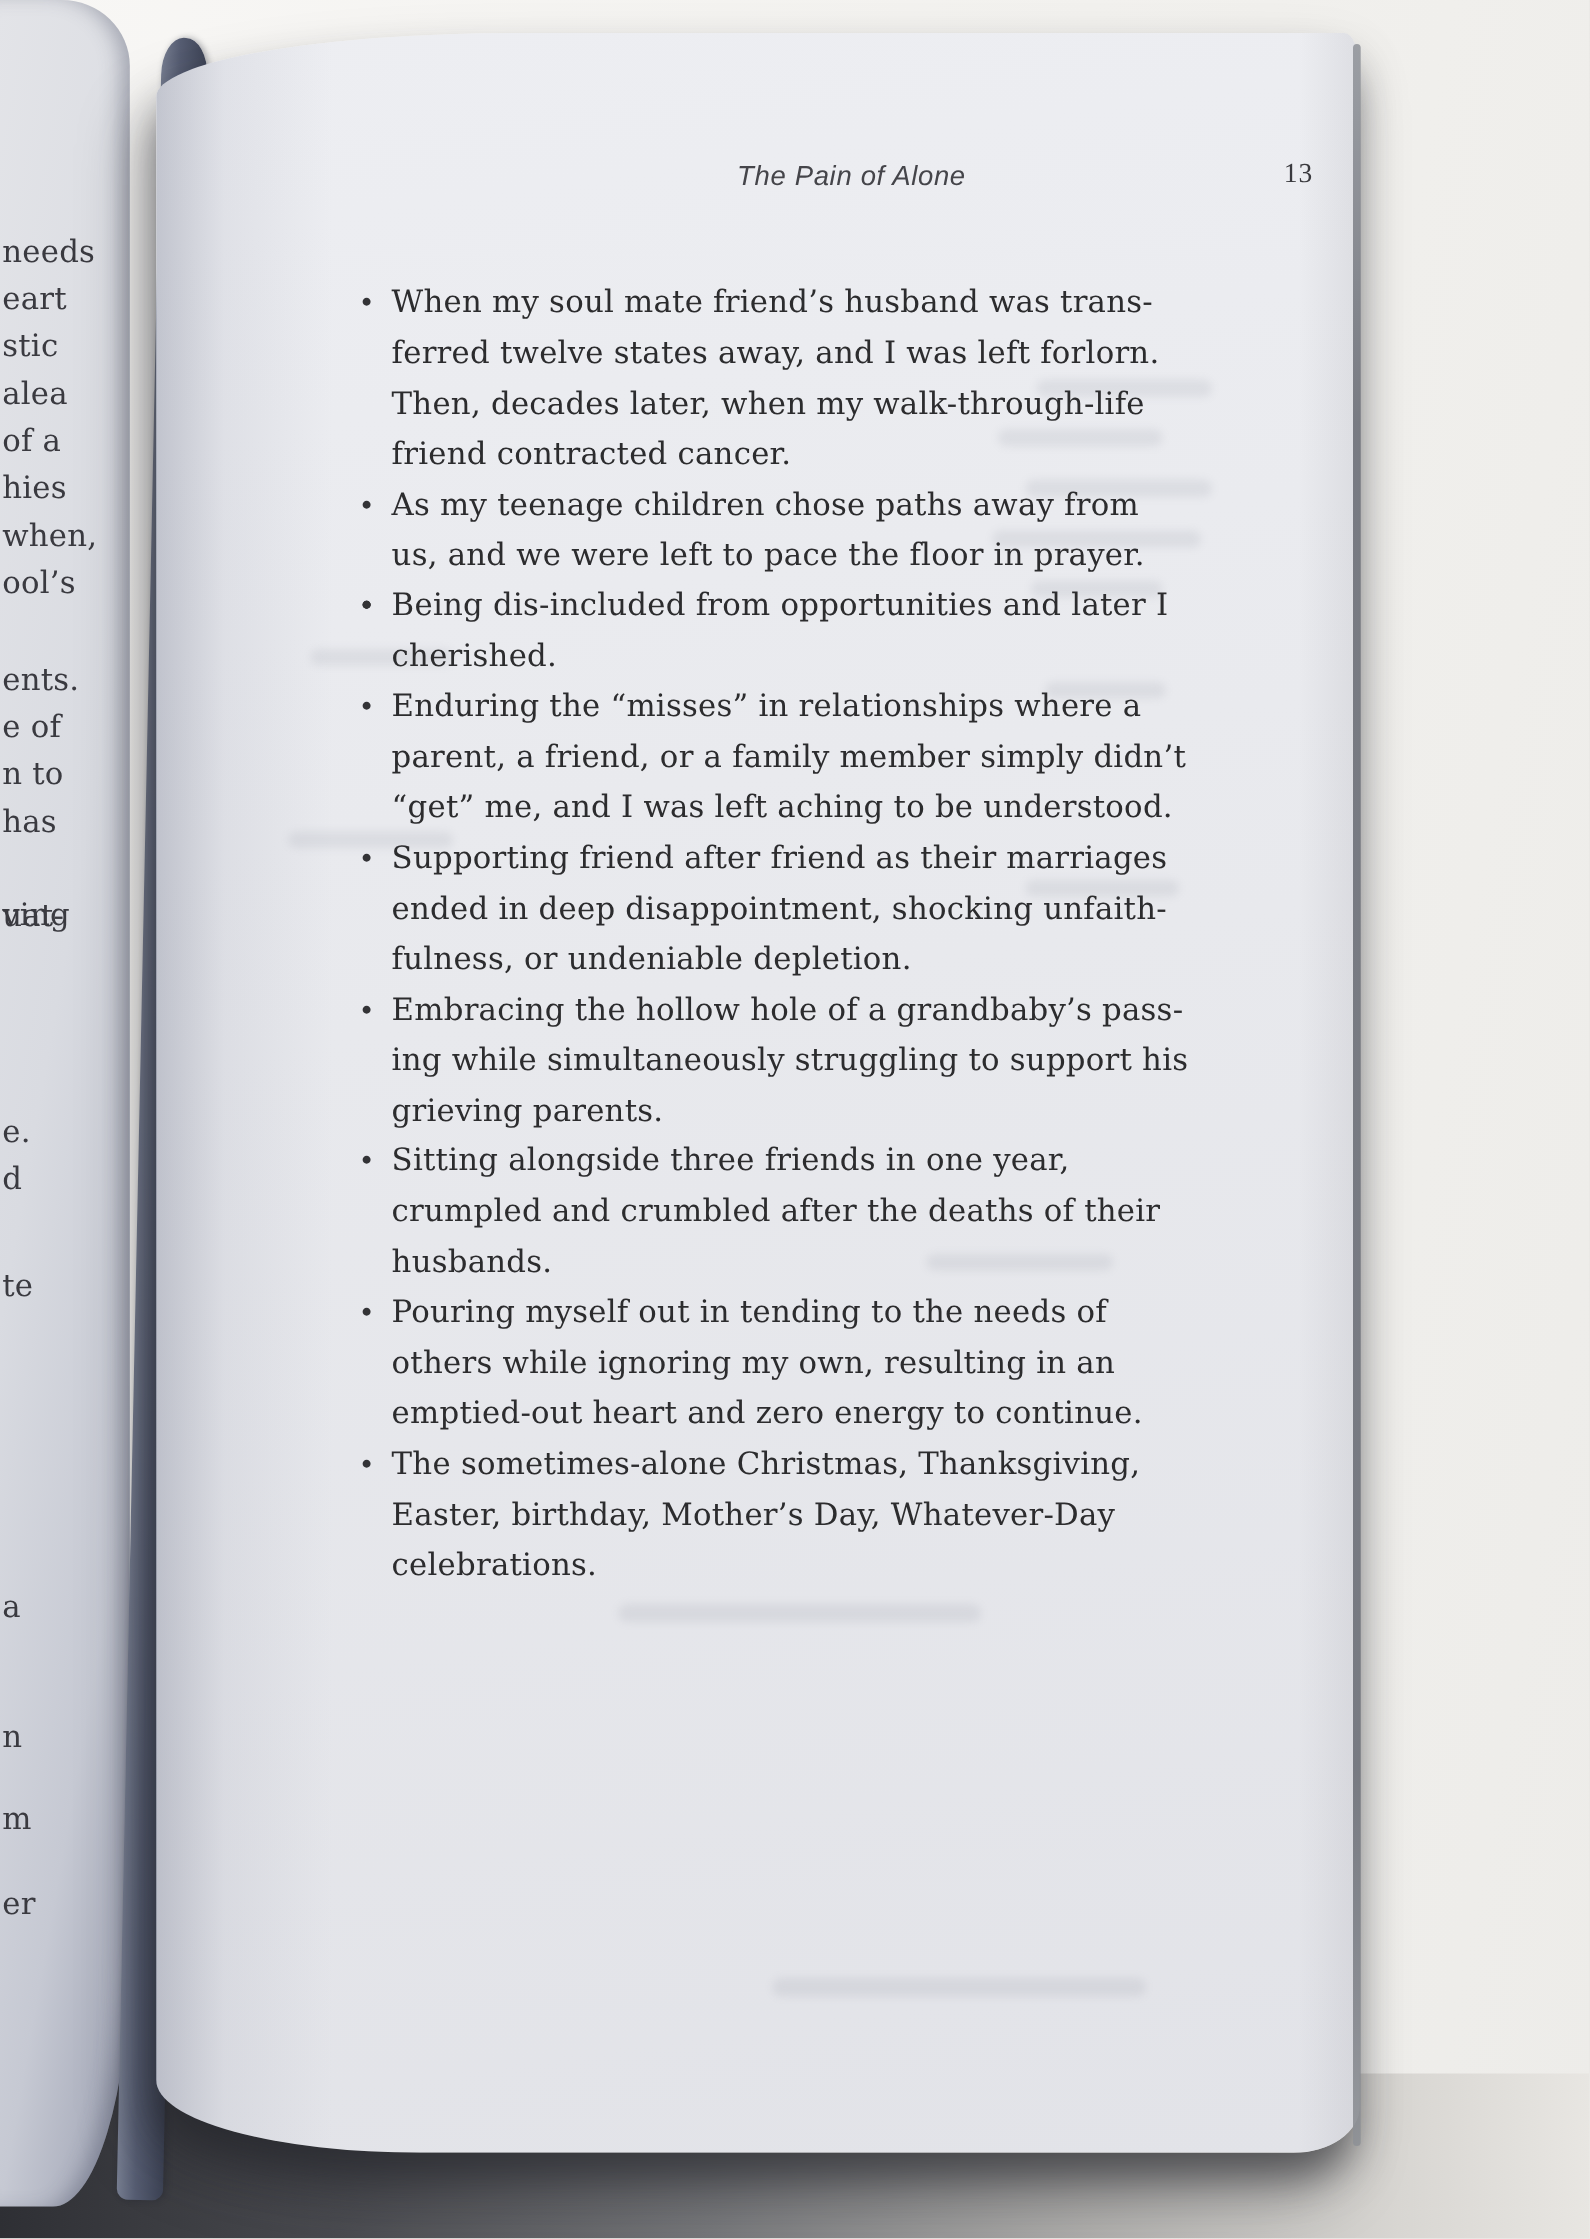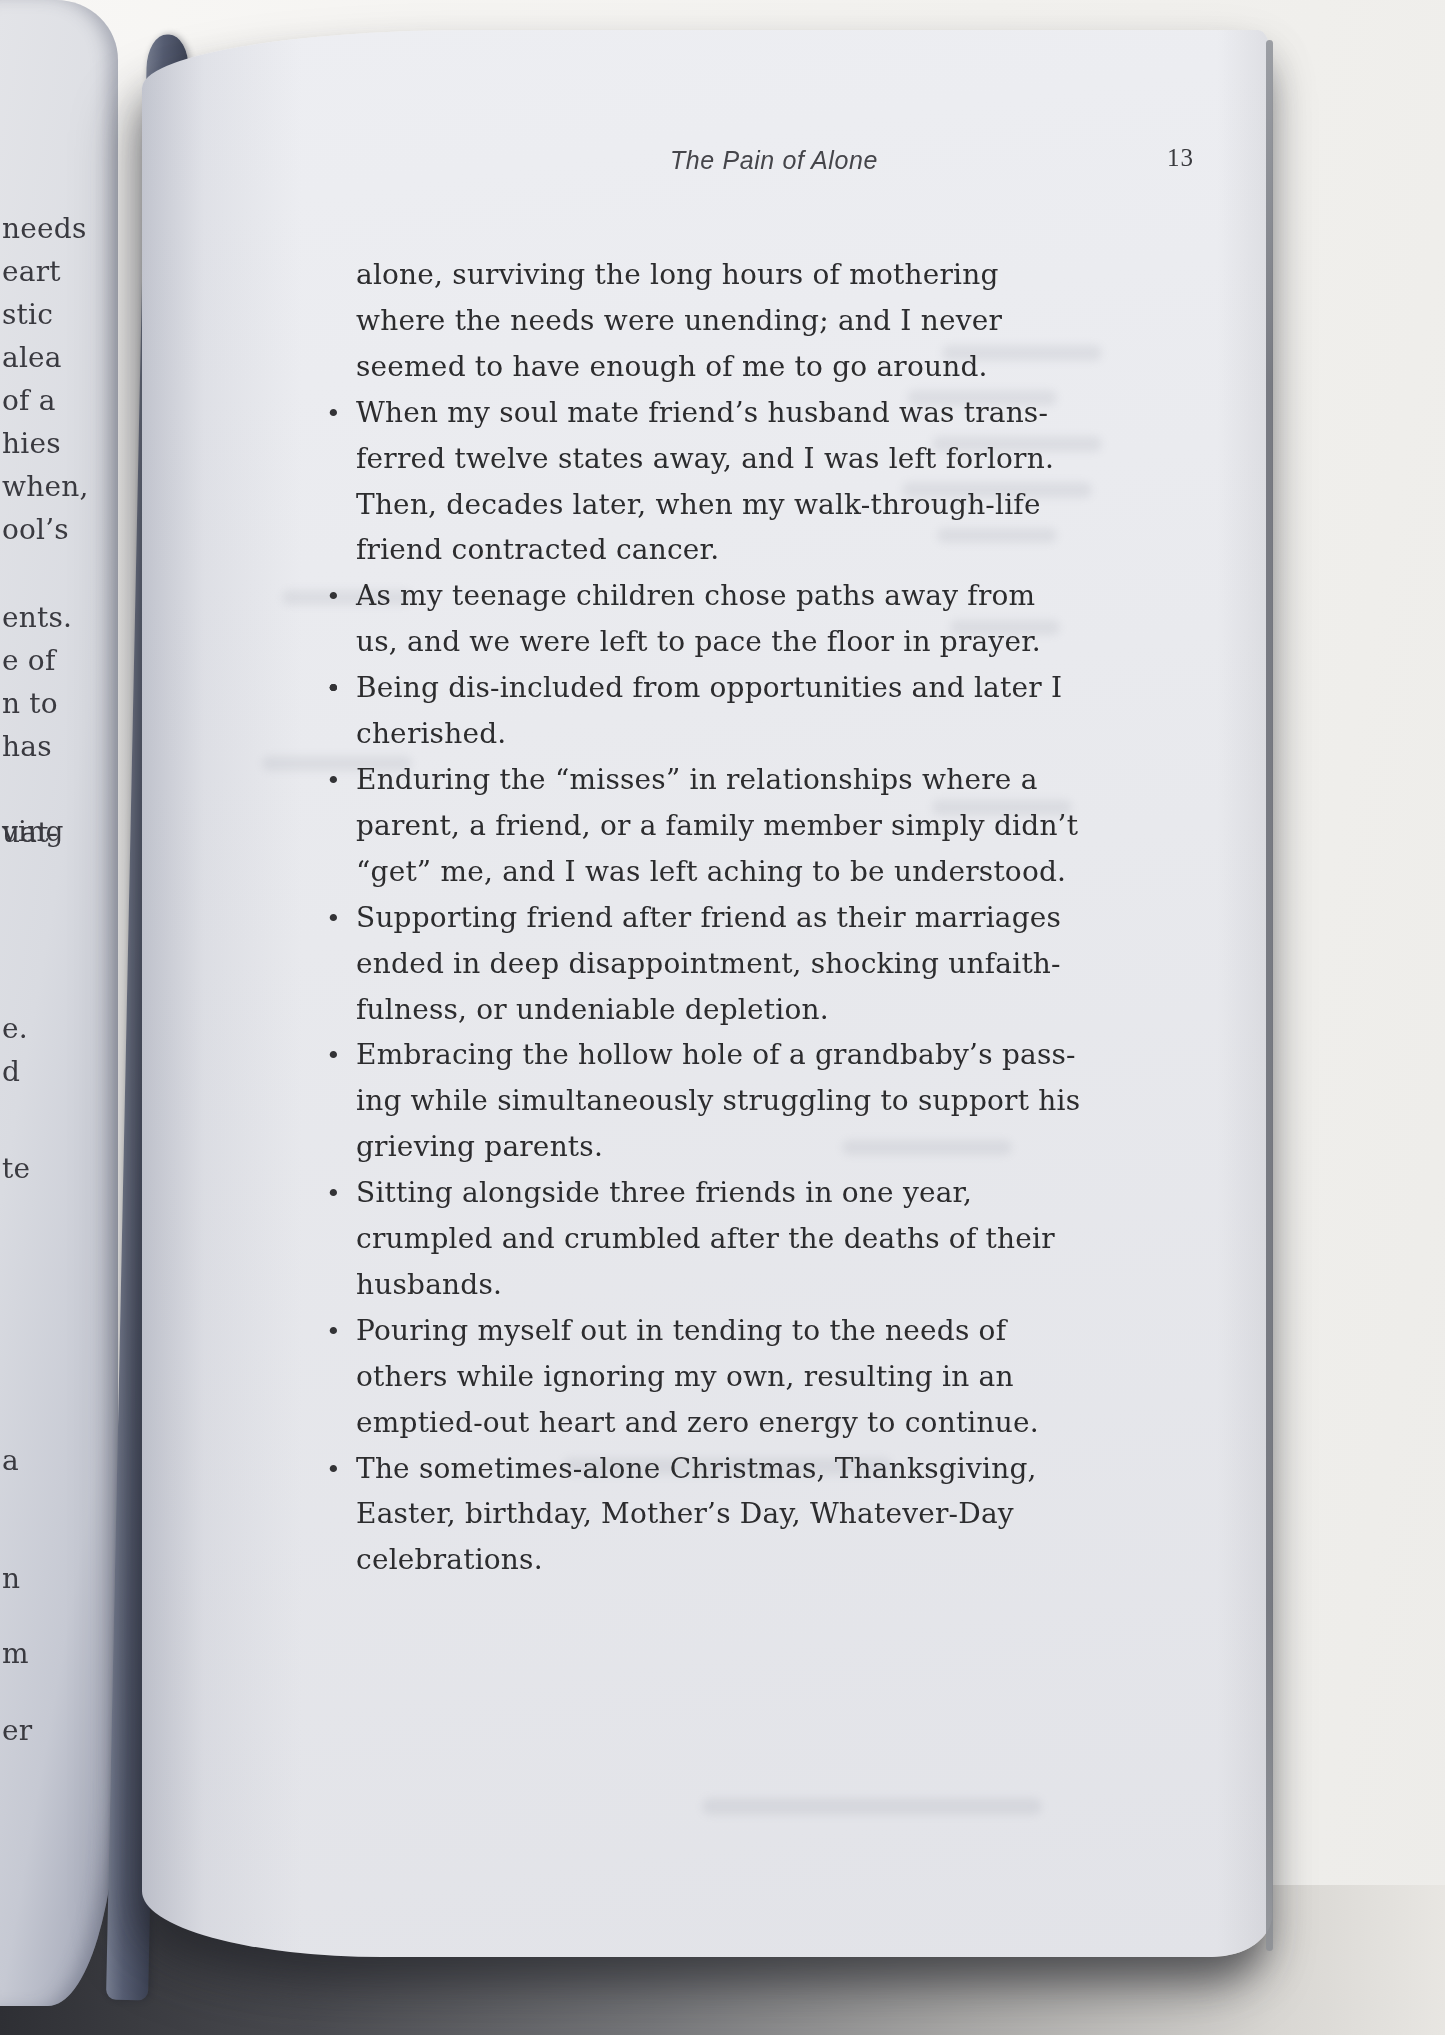--- a/index.html
+++ b/index.html
@@ -34,21 +34,20 @@
   }
   
   .right-page{
     position:absolute; left:142px; top:30px; width:1094px; height:1927px;
     background:
       linear-gradient(to right, rgba(104,110,132,.32) 0px, rgba(158,162,178,.16) 62px, rgba(233,234,238,0) 160px),
       linear-gradient(to left, rgba(118,118,128,.13) 0px, rgba(233,234,238,0) 55px),
       linear-gradient(172deg,#edeef2 0%,#e8e9ed 45%,#e2e3e8 100%);
     border-radius:330px 14px 60px 240px / 58px 34px 42px 66px;
     box-shadow: 0 26px 38px -6px rgba(33,34,40,.55), -14px 34px 55px rgba(33,34,40,.35);
-    padding-left: 36px;
   }
   .right-page:after{ 
     content:""; position:absolute; right:-1px; top:10px; bottom:6px; width:7px;
     background:linear-gradient(to bottom,#94979d,#6d7078 18%,#6d7078 82%,#8e9196);
     border-radius:4px; opacity:.9;
   }
   .page-head{ position:absolute; left:212px; top:116px; width:840px; }
   .running-head{
     display:block; text-align:center;
     font-family:"Liberation Sans", sans-serif; font-style:italic;
@@ -117,23 +116,20 @@
     <div class="sm" style="left:420px;top:1428px;width:330px;height:17px"></div>
     <div class="sm" style="left:700px;top:1110px;width:170px;height:15px"></div>
     <div class="sm" style="left:560px;top:1768px;width:340px;height:17px"></div>
 
     <div class="page-head">
       <span class="running-head">The Pain of Alone</span>
       <span class="page-num">13</span>
     </div>
 
     <div class="text-col">
-      <p class="intro">alone, surviving the long hours of mothering
-where the needs were unending; and I never
-seemed to have enough of me to go around.</p>
       <ul class="blist">
         <li><span class="b-mark">•</span><span class="b-text">When my soul mate friend’s husband was trans-
 ferred twelve states away, and I was left forlorn.
 Then, decades later, when my walk-through-life
 friend contracted cancer.</span></li>
         <li><span class="b-mark">•</span><span class="b-text">As my teenage children chose paths away from
 us, and we were left to pace the floor in prayer.</span></li>
         <li><span class="b-mark">•</span></li>
         <li><span class="b-mark">•</span></li>
         <li><span class="b-mark">•</span><span class="b-text">Being dis-included from opportunities and later I

